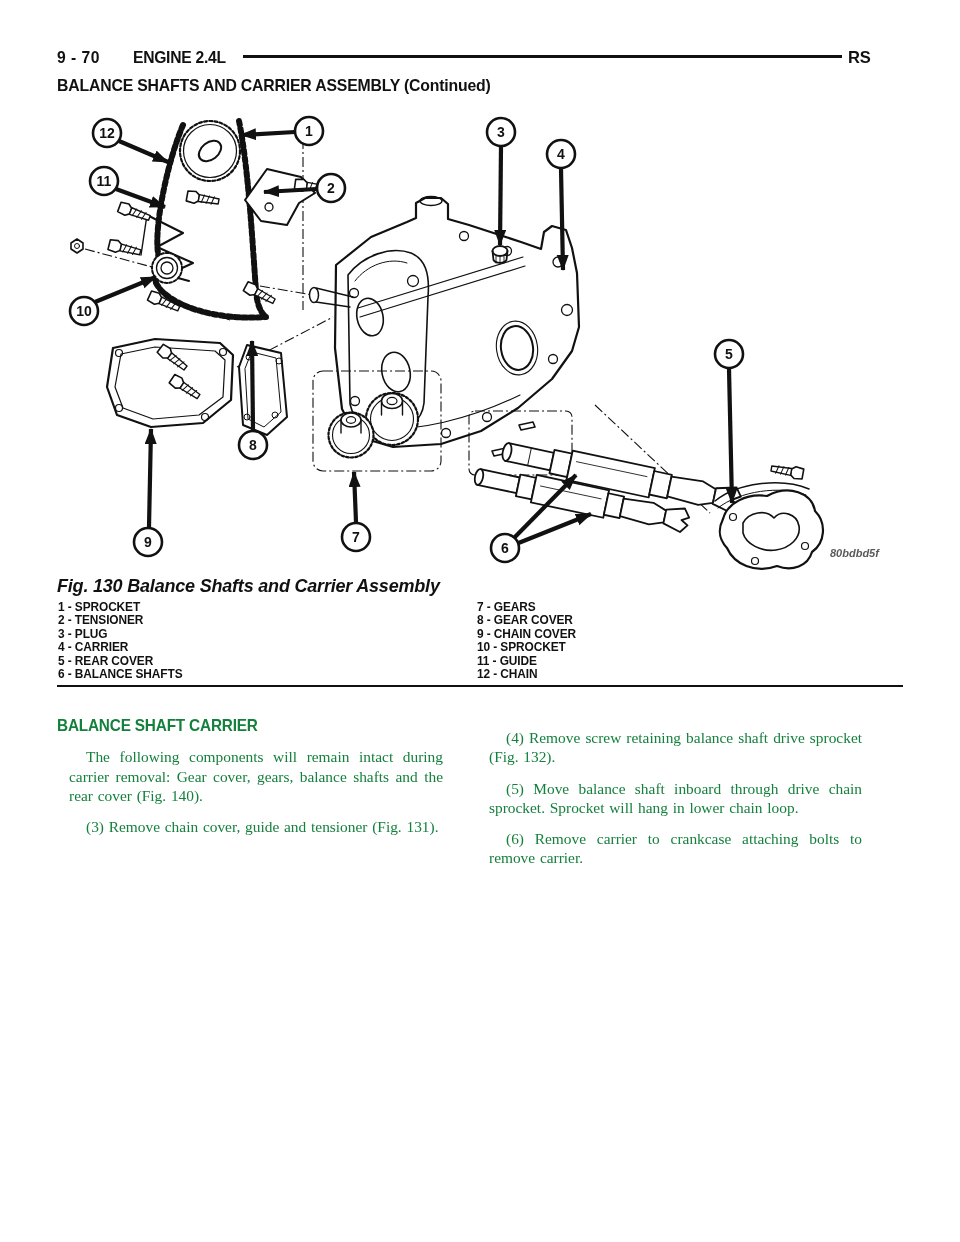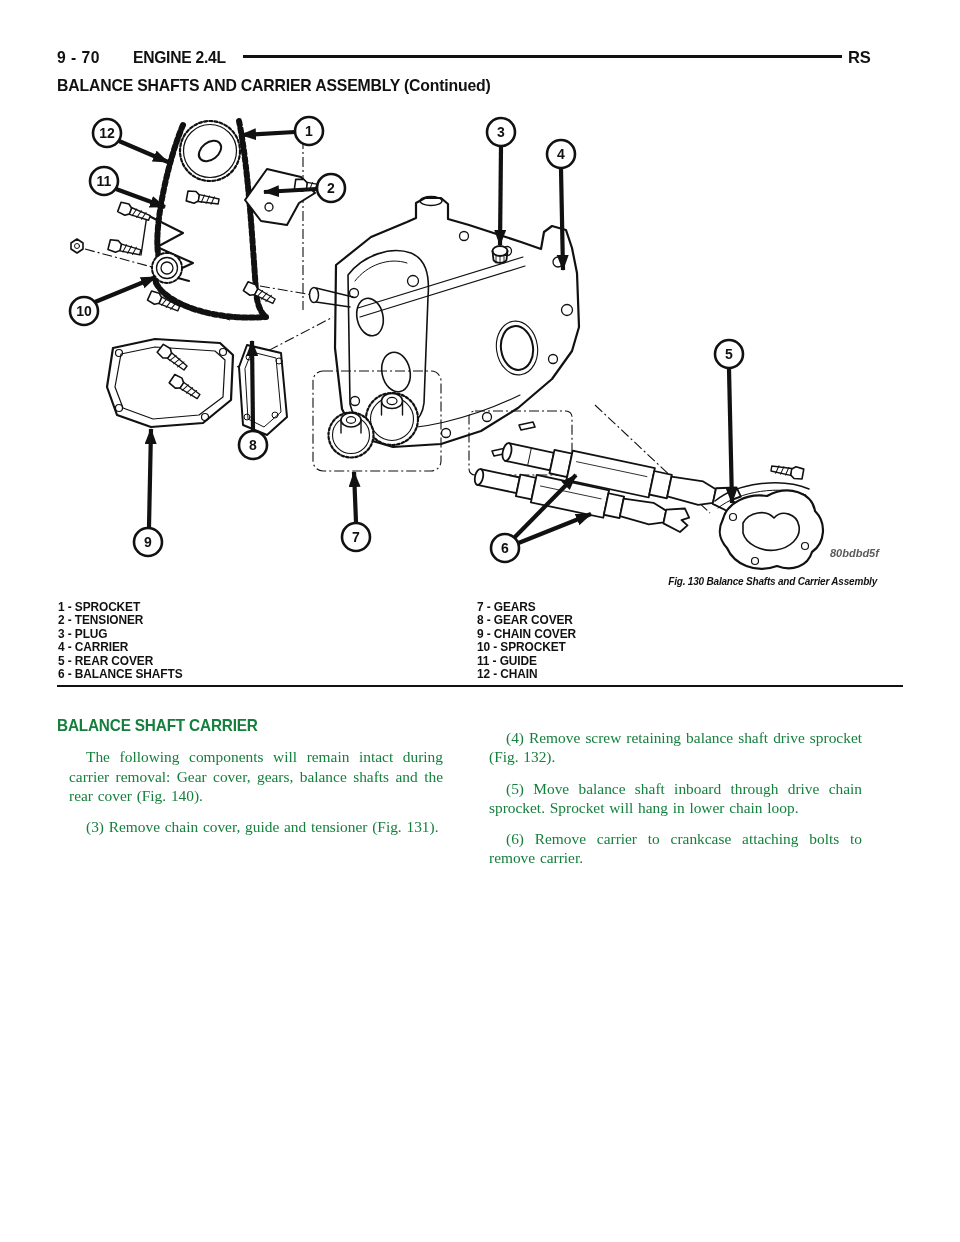--- a/index.html
+++ b/index.html
@@ -10,22 +10,22 @@
            letter-spacing:.5px;transform:scaleX(.95);transform-origin:left top;white-space:nowrap;}
   .hdr-sec{position:absolute;left:133px;top:48px;font-size:16.5px;font-weight:700;
            letter-spacing:-.3px;transform:scaleX(.95);transform-origin:left top;white-space:nowrap;}
   .hdr-rule{position:absolute;left:243px;top:55px;width:599px;height:2.6px;background:#111;}
   .hdr-model{position:absolute;left:848px;top:48px;font-size:16.5px;font-weight:700;
            letter-spacing:-.2px;white-space:nowrap;text-align:center;}
   .subtitle{position:absolute;left:57px;top:76px;font-size:17px;font-weight:700;
            letter-spacing:-.2px;transform:scaleX(.93);transform-origin:left top;white-space:nowrap;}
   
   .fig-area{position:absolute;left:55px;top:105px;width:860px;height:465px;}
-  .fig-caption{position:absolute;left:57px;top:576px;width:820px;text-align:right;
-           font-size:10px;font-weight:700;font-style:italic;letter-spacing:-.2px;white-space:nowrap;}
+  .fig-caption{position:absolute;left:57px;top:576px;width:820px;text-align:left;
+           font-size:18px;font-weight:700;font-style:italic;letter-spacing:-.2px;white-space:nowrap;}
   
   .legend-col{position:absolute;top:601px;font-size:12.4px;font-weight:700;line-height:13.45px;
            letter-spacing:-.1px;transform:scaleX(.96);transform-origin:left top;}
   .legend-left{left:58px;}
   .legend-right{left:477px;}
   .legend-col div{white-space:nowrap;}
   .rule2{position:absolute;left:57px;top:685px;width:846px;height:2.4px;background:#111;}
   
   .col{position:absolute;top:716px;font-family:"Liberation Serif",serif;font-size:15.4px;
        line-height:19.3px;text-align:justify;color:#15803d;}

